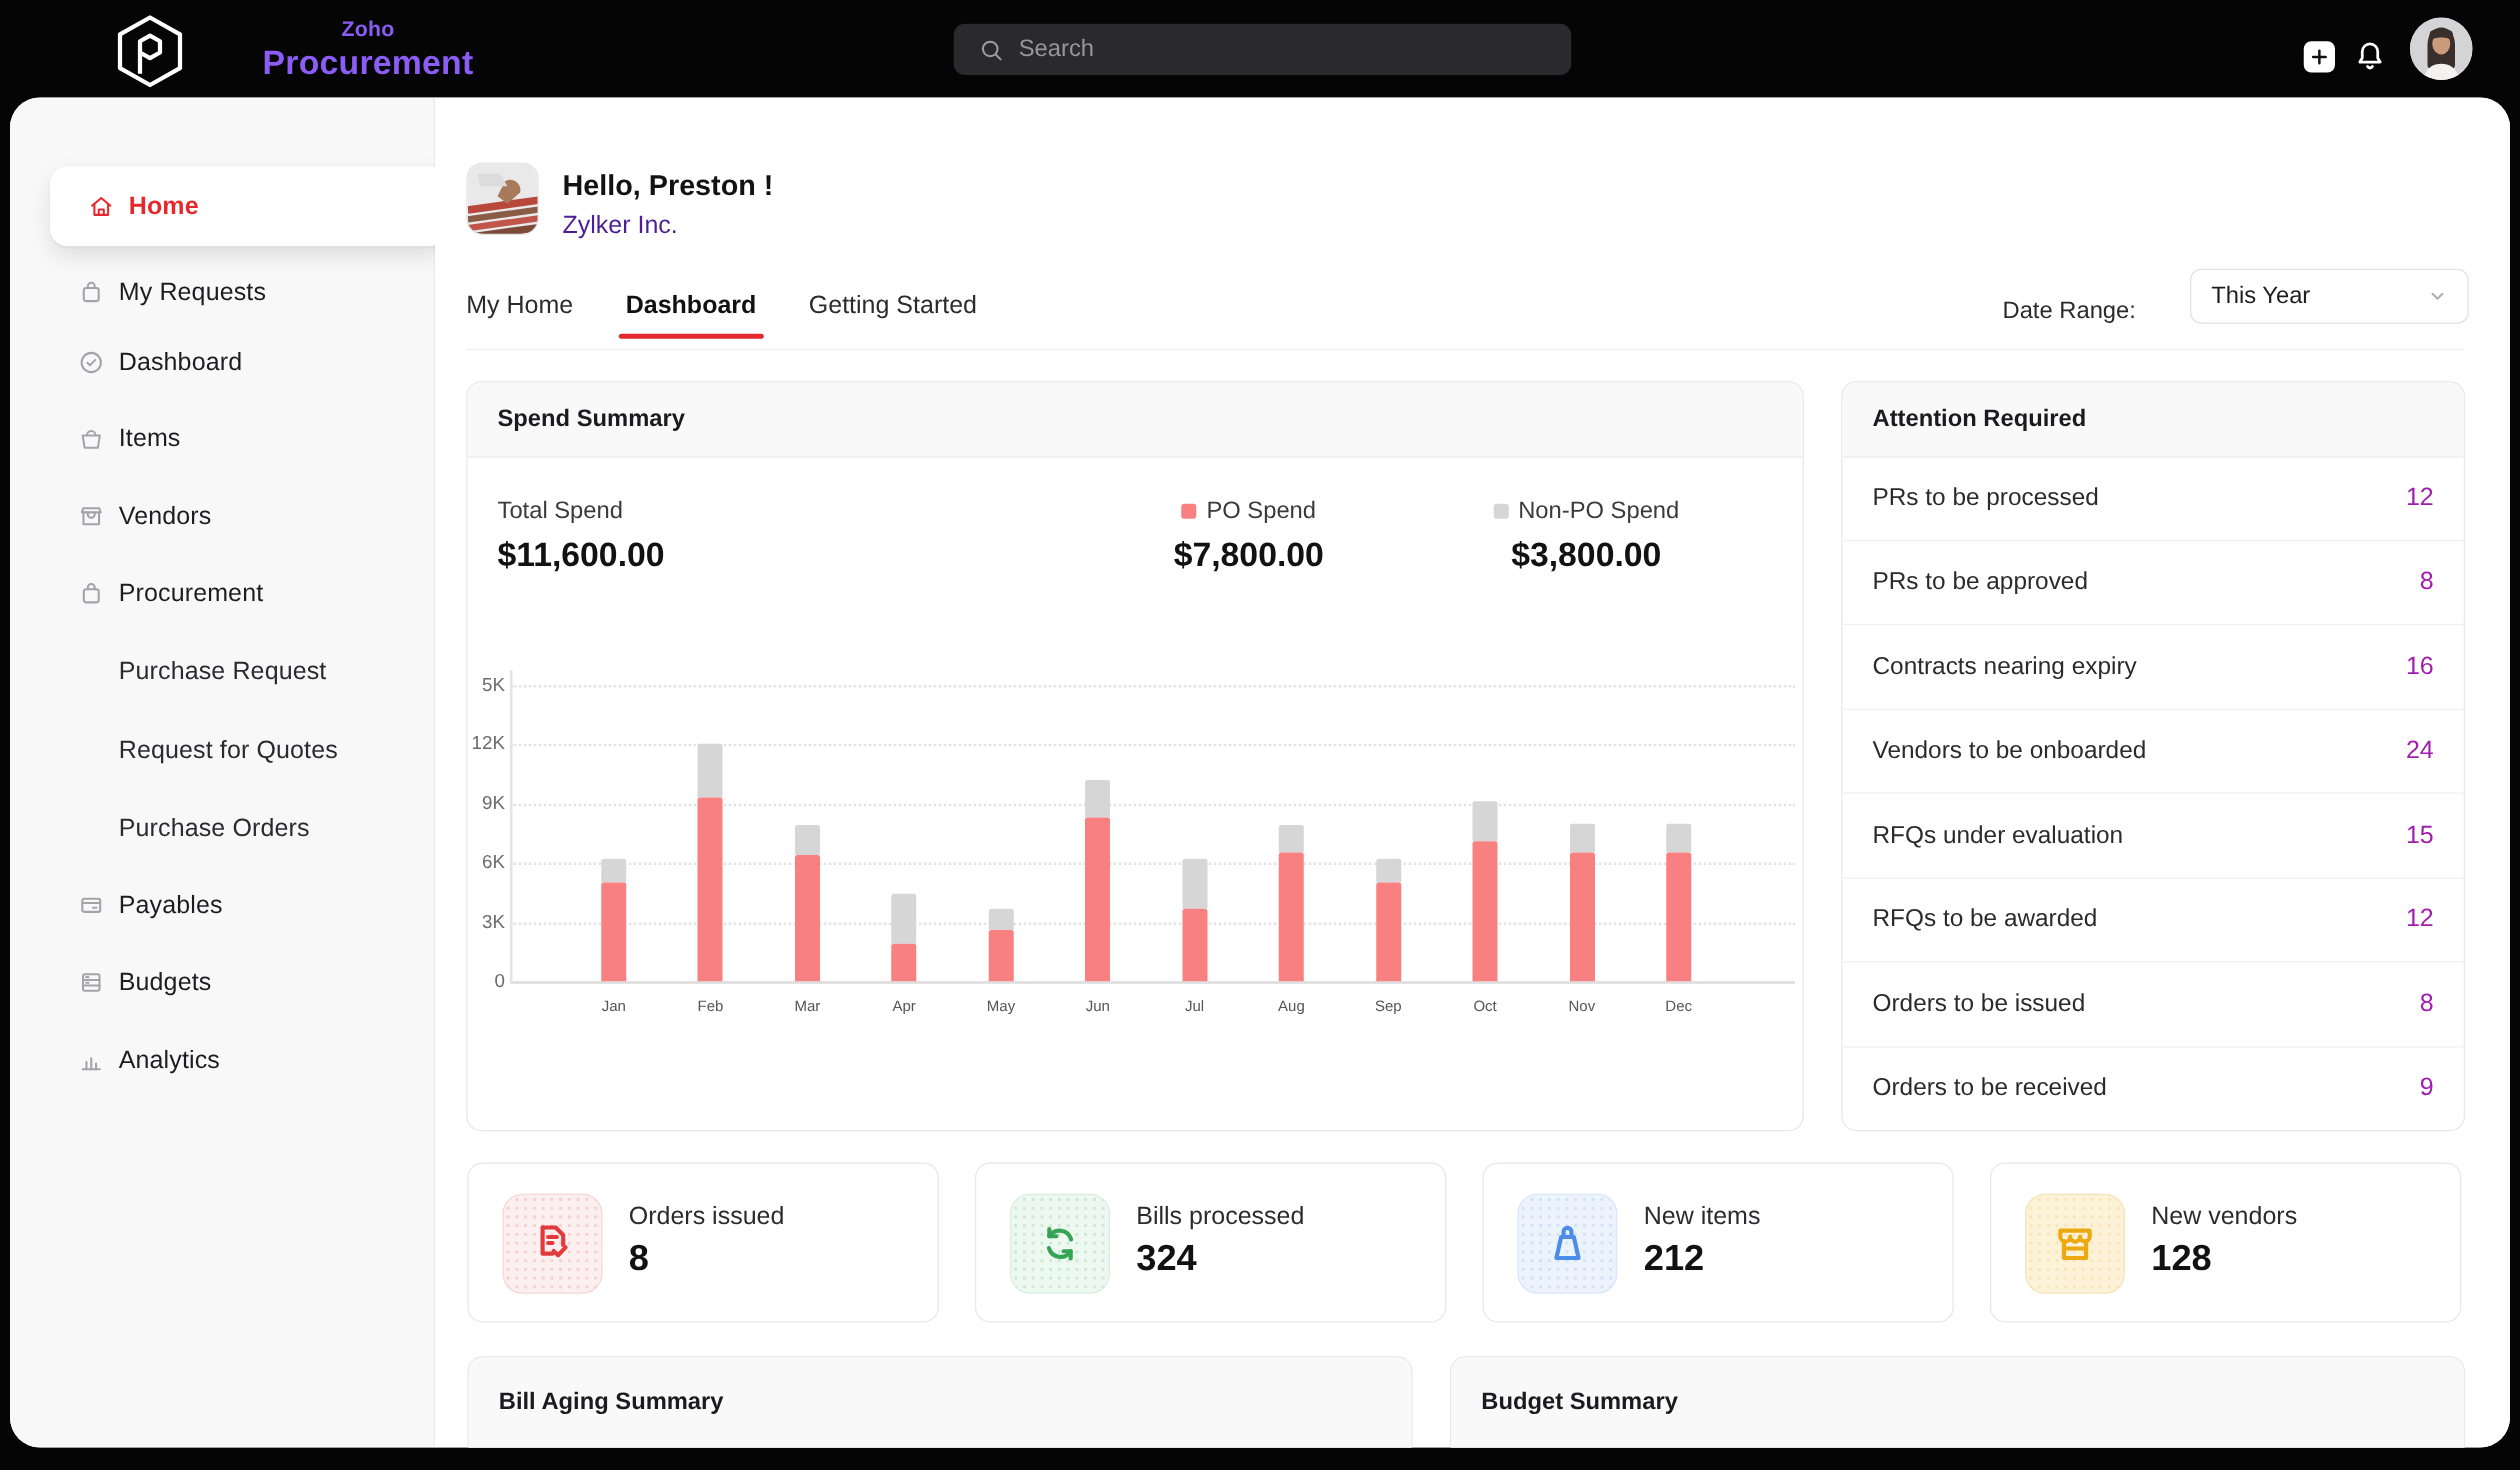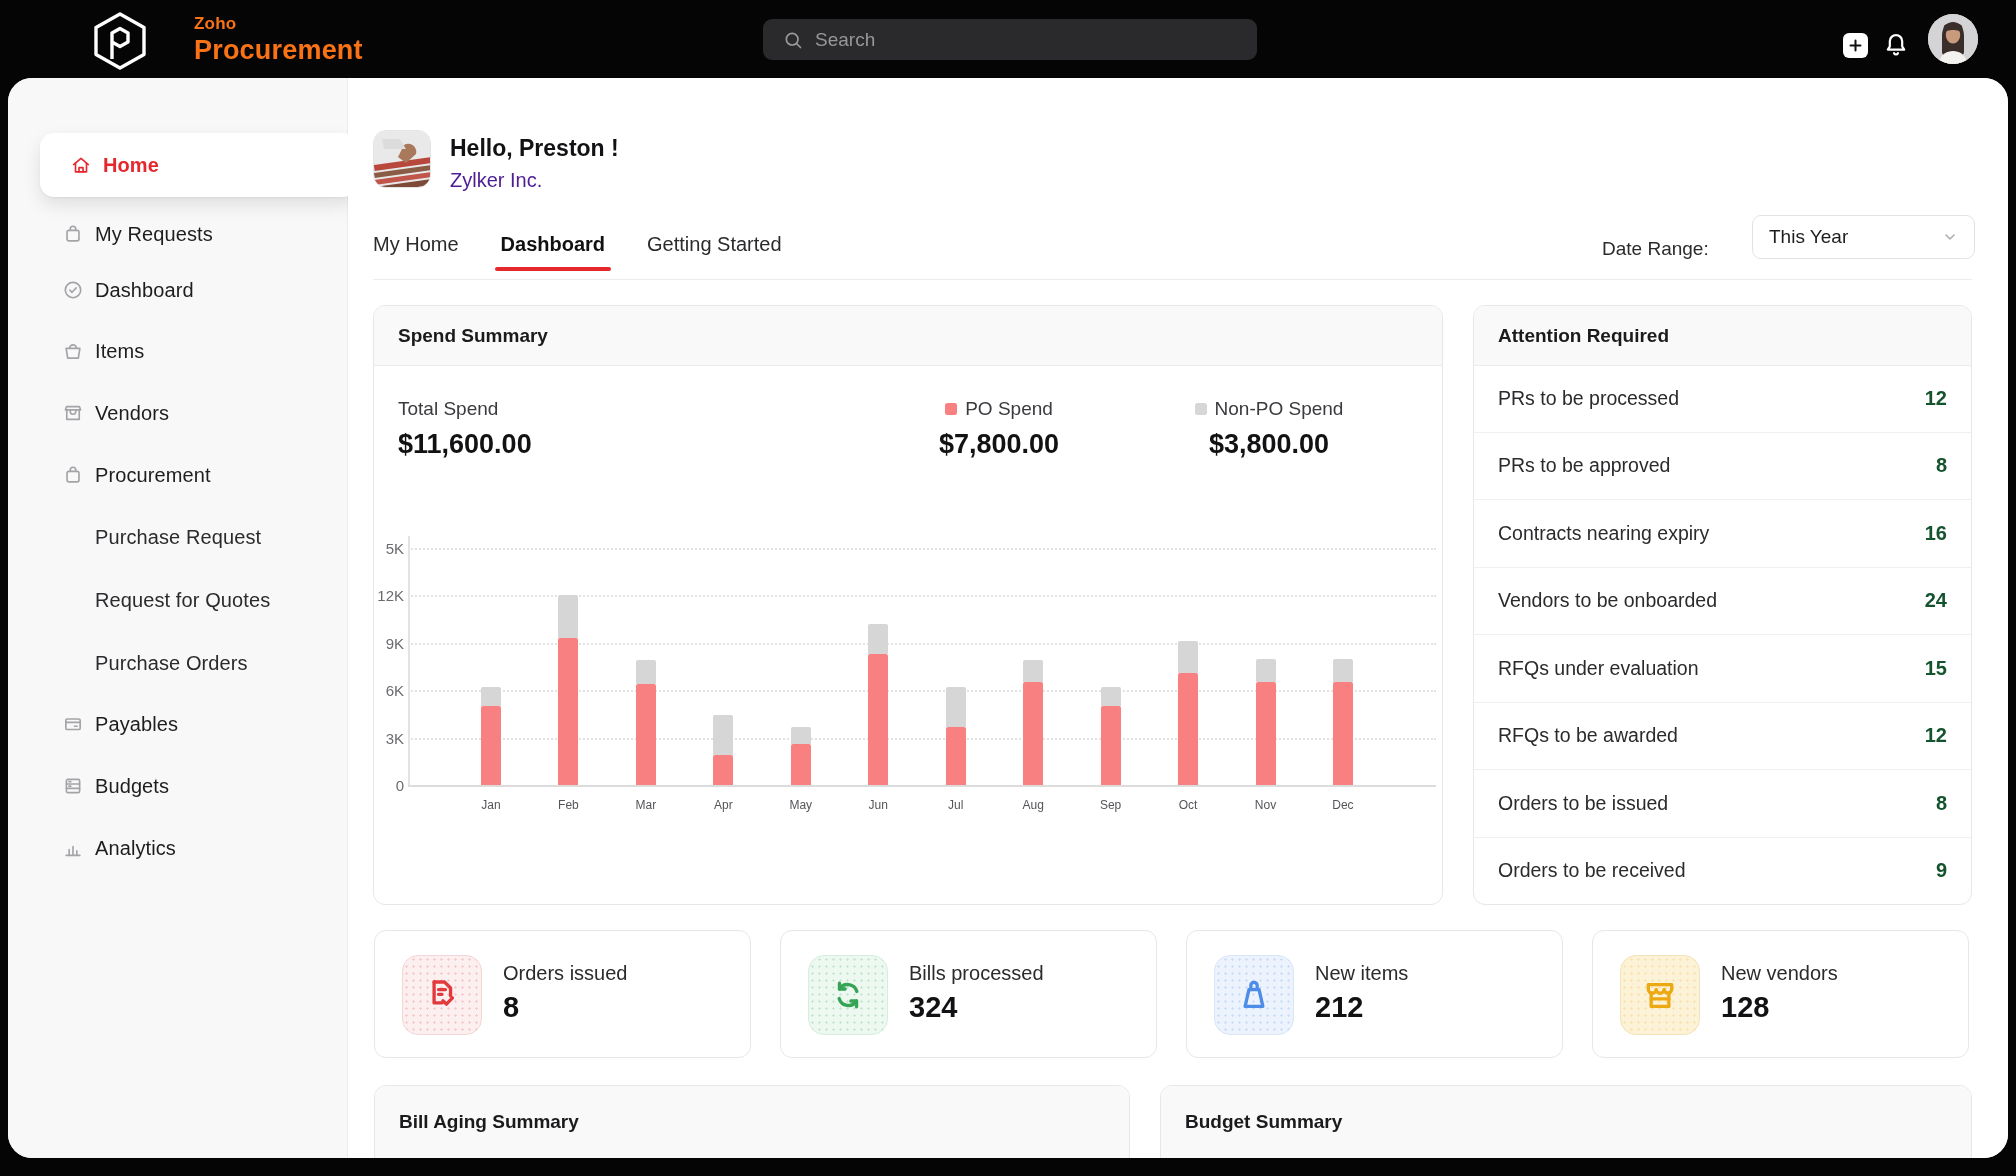--- a/index.html
+++ b/index.html
@@ -3,21 +3,21 @@
 <meta charset="utf-8">
 <style>
   html,body{margin:0;padding:0;background:#050505;width:2016px;height:1176px;overflow:hidden;
     font-family:"Liberation Sans","DejaVu Sans",sans-serif;-webkit-font-smoothing:antialiased;}
   .stage{position:relative;width:2016px;height:1176px;background:#050505;}
 
   
   .topbar{position:absolute;left:0;top:0;width:2016px;height:78px;}
   .brand{position:absolute;left:90px;top:9px;display:flex;align-items:center;}
   .brand-mark{width:60px;height:60px;margin-top:2px;}
-  .brand-text{margin-left:44px;color:#f97316;}
+  .brand-text{margin-left:60px;color:#8b5cf6;text-align:center;}
   .brand-zoho{font-size:17px;font-weight:600;letter-spacing:.2px;}
   .brand-product{font-size:27px;font-weight:700;letter-spacing:.2px;margin-top:1px;}
   .searchbox{position:absolute;left:763px;top:19px;width:494px;height:41px;background:#2A2A2C;border-radius:9px;
     display:flex;align-items:center;padding:0 14px;box-sizing:border-box;}
   .searchbox .mag{width:20px;height:20px;color:#9B9B9F;flex:0 0 auto;margin-left:6px;}
   .searchbox input{background:transparent;border:none;outline:none;color:#E5E5E5;font-size:19px;margin-left:10px;width:400px;
     font-family:inherit;}
   .searchbox input::placeholder{color:#97979B;}
   .tb-plus{position:absolute;left:1843px;top:33px;width:25px;height:25px;background:#fff;border-radius:6px;
     display:flex;align-items:center;justify-content:center;color:#111;}
@@ -82,21 +82,21 @@
   .bar{position:absolute;width:20px;border-radius:2px 2px 0 0;}
   .bar.po{background:#F98080;background-image:radial-gradient(rgba(255,255,255,.28) 1px,transparent 1.2px);background-size:6px 6px;}
   .bar.nonpo{background:#D6D6D6;background-image:radial-gradient(rgba(120,120,120,.35) 1px,transparent 1.2px);background-size:6px 6px;border-radius:2px 2px 0 0;}
   .xlab{position:absolute;top:262px;width:60px;margin-left:-30px;text-align:center;font-size:12px;color:#55555A;}
 
   .attention-card{left:1125px;top:227px;width:499px;height:600px;}
   .att-rows{position:absolute;left:0;top:59px;right:0;bottom:0;display:flex;flex-direction:column;}
   .att-row{flex:1;display:flex;align-items:center;padding:0 24px;cursor:pointer;}
   .att-row + .att-row{border-top:1px solid #F0F0F0;}
   .att-label{font-size:19.5px;color:#2B2B2E;}
-  .att-value{margin-left:auto;font-size:20px;font-weight:700;color:#14532d;}
+  .att-value{margin-left:auto;font-size:20px;font-weight:400;color:#a21caf;}
 
   .statcards{position:absolute;left:0;top:852px;width:1660px;height:128px;}
   .scard{position:absolute;top:0;width:377px;height:128px;background:#fff;border:1px solid #E7E7E7;border-radius:12px;
     box-sizing:border-box;cursor:pointer;}
   .scard-tile{position:absolute;left:27px;top:24px;width:80px;height:80px;border-radius:16px;display:flex;align-items:center;justify-content:center;
     background-size:7px 7px;box-sizing:border-box;}
   .scard-tile svg{width:38px;height:38px;}
   .scard-label{position:absolute;left:128px;top:31px;font-size:20px;color:#2B2B2E;}
   .scard-value{position:absolute;left:128px;top:60px;font-size:29px;font-weight:700;color:#121214;}
 

